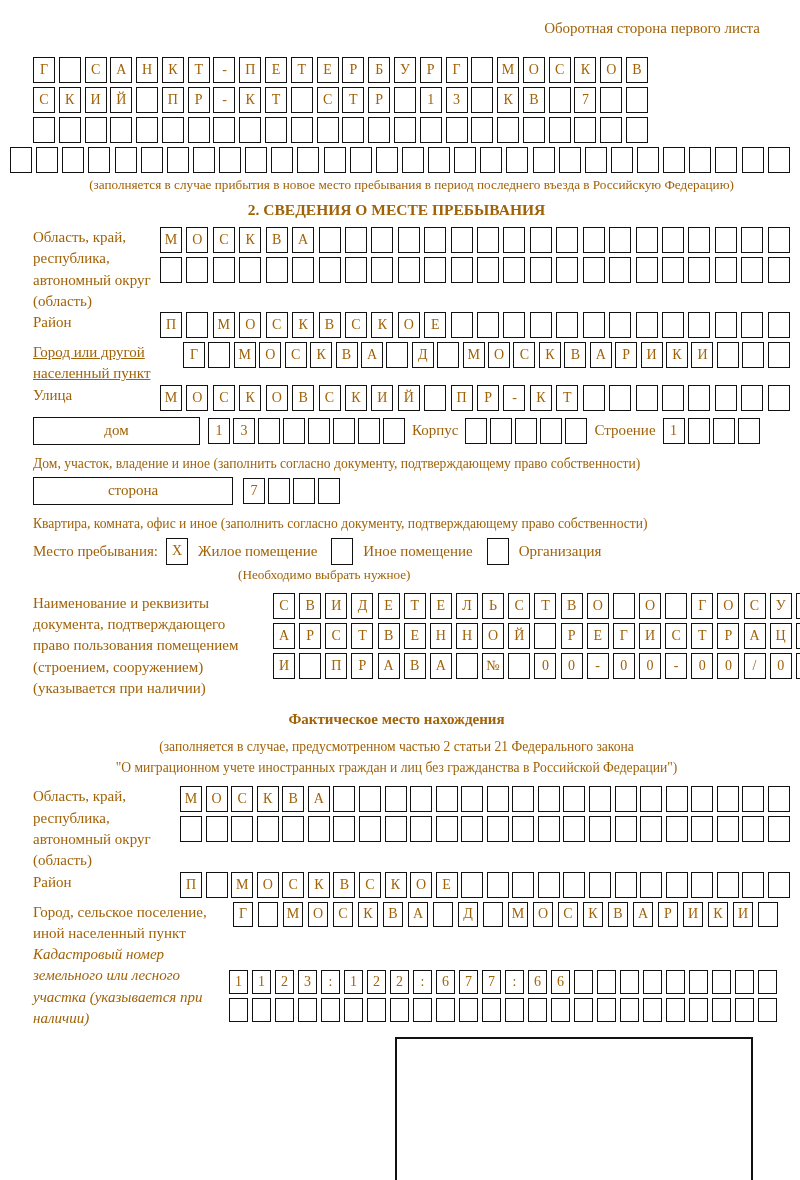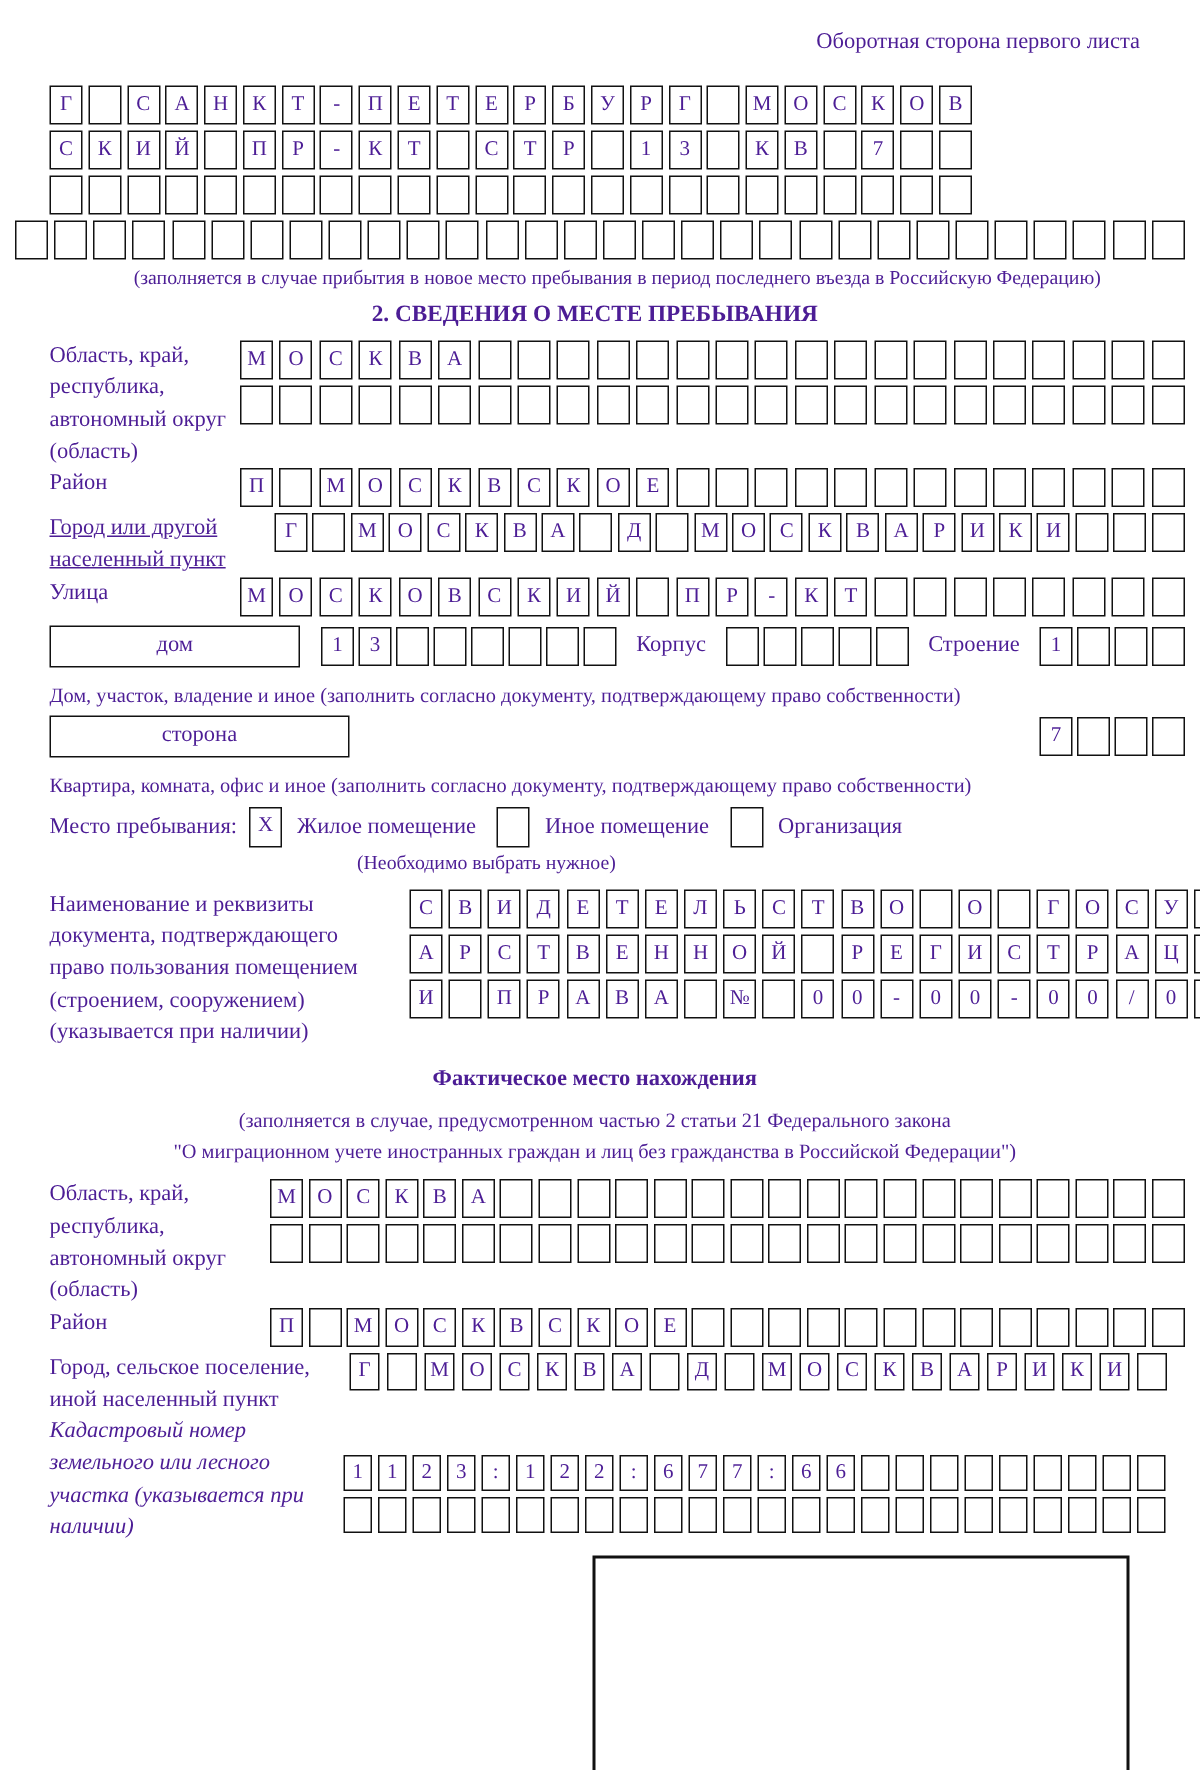--- a/index.html
+++ b/index.html
@@ -1,19 +1,19 @@
 <!DOCTYPE html>
 <html><head>
 <meta charset="utf-8">
 <style>
   html,body{margin:0;padding:0;background:#ffffff;}
   .page{
     width:800px;height:1180px;box-sizing:border-box;
     padding:20px 10px 0 33px;
-    font-family:"Liberation Serif", serif;color:#4c1d95;
+    font-family:"Liberation Serif", serif;color:#a16207;
     position:relative;overflow:hidden;background:#fff;
   }
   .corner{ text-align:right;padding-right:30px;font-size:15px;margin-bottom:20px;}
   .field{display:flex;align-items:flex-start;}
   .flabel{font-size:15px;line-height:1.42;flex-shrink:0;}
   .rows{display:flex;flex-direction:column;}
   .boxrow{display:flex;justify-content:space-between;margin-bottom:4px;}
   .cbox{
     box-sizing:border-box;width:22px;height:26px;border:1.6px solid #111;
     display:inline-flex;align-items:center;justify-content:center;
@@ -22,21 +22,21 @@
   .prev .flabel{width:142px;}
   .prev .boxrow{width:615px;}
   .full{width:780px;margin-left:-23px;}
   .note{font-size:13.2px;text-align:center;margin:0 0 8px 0;}
   .note-left{font-size:13.6px;text-align:left;margin:11px 0 5px 0;}
   .sec-title{font-weight:bold;text-align:center;font-size:15.5px;margin:4px 30px 8px 0;}
   .f2 .flabel{width:127px;}
   .f2 .boxrow{width:630px;}
   .f2city .flabel{width:150px;text-decoration:underline;}
   .f2city .boxrow{width:607px;}
-  .houserow{display:flex;align-items:center;margin:2px 0 4px 0;justify-content:space-between;}
+  .houserow{display:flex;align-items:center;margin:2px 0 4px 0;}
   .widebox{
     box-sizing:border-box;border:1.6px solid #111;height:28px;
     display:flex;align-items:center;justify-content:center;font-size:15px;background:#fff;
   }
   .dom-box{width:167px;margin-right:8px;}
   .apt-box{width:200px;margin-right:10px;}
   .smallboxes{display:flex;gap:3px;}
   .inline-label{font-size:15px;margin:0 7px;}
   .stay{display:flex;align-items:center;font-size:15px;margin-top:6px;}
   .chk{

